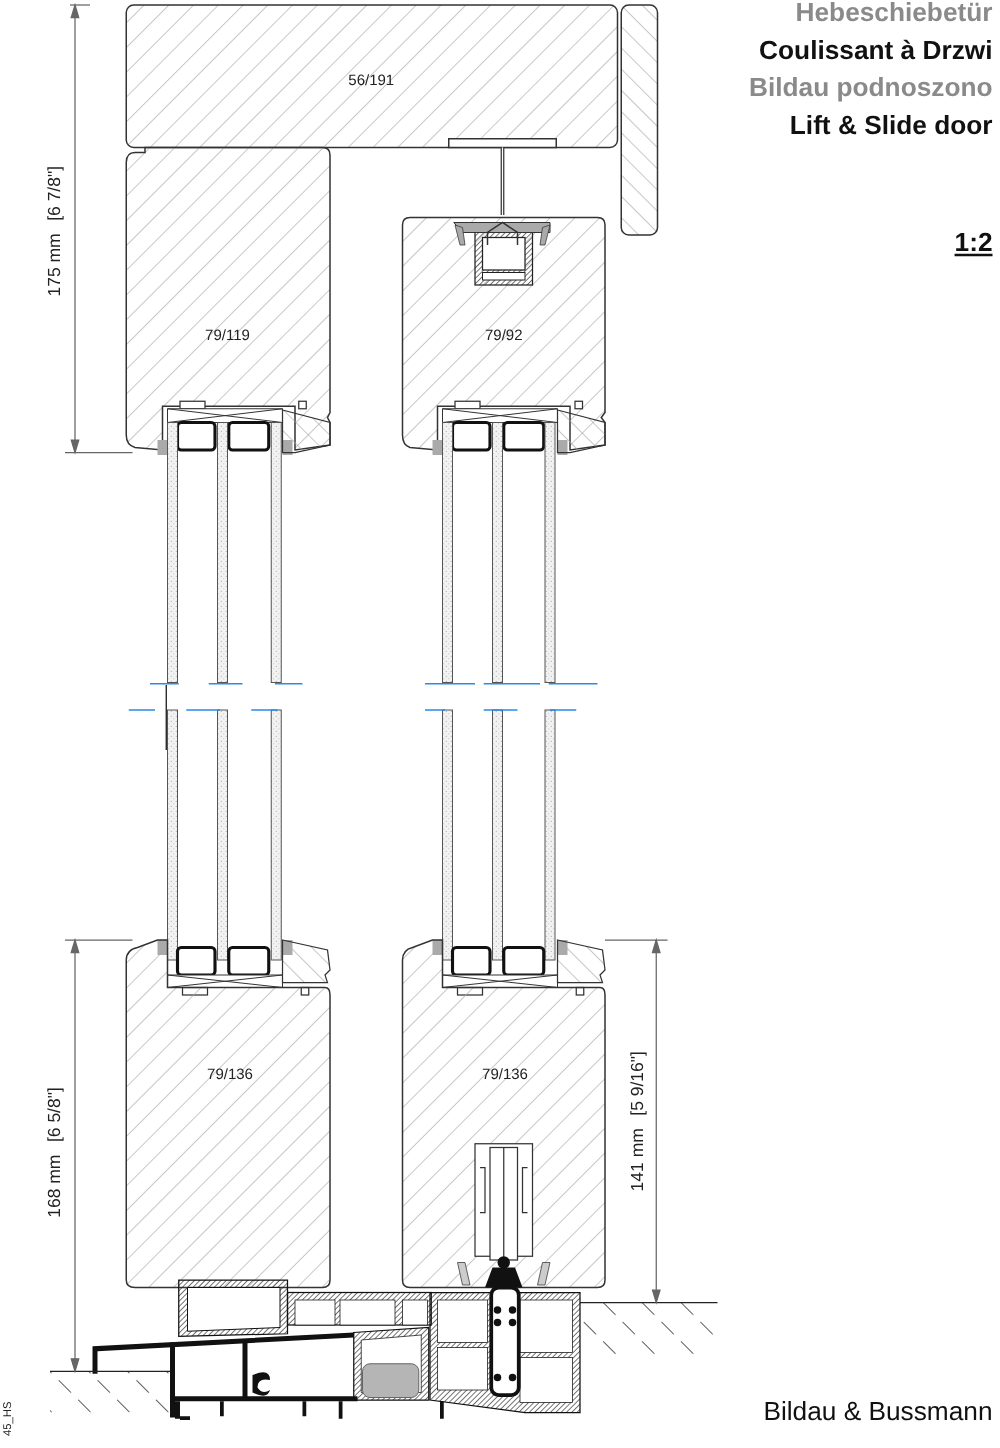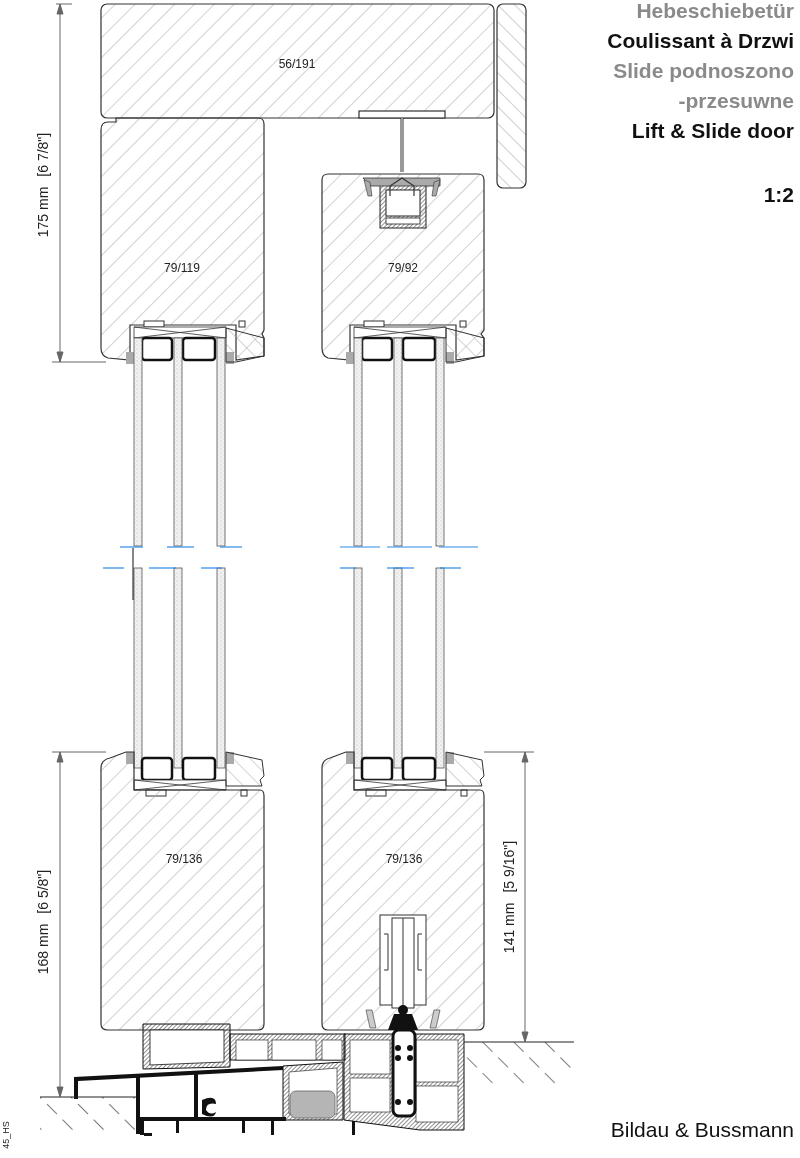--- a/index.html
+++ b/index.html
@@ -2,21 +2,21 @@
 <html><head>
 <meta charset="utf-8">
 <style>
   html, body { margin:0; padding:0; background:#ffffff; }
   body { width:800px; height:1158px; position:relative; overflow:hidden; font-family:"Liberation Sans", sans-serif; }
   #drawing { position:absolute; left:0; top:0; width:800px; height:1158px; }
   .title-block { position:absolute; right:6px; top:-4px; text-align:right; font-weight:bold; font-size:21px; line-height:30px; }
   .title-block .t { display:block; }
   .t.grey { color:#8a8a8a; }
   .t.black { color:#111111; }
-  .scale { position:absolute; right:6px; top:183px; font-weight:bold; font-size:21px; color:#111; }
+  .scale { position:absolute; right:6px; top:183px; font-weight:bold; font-size:21px; color:#111;text-decoration:underline; }
   .company { position:absolute; right:6px; top:1118px; font-weight:normal; font-size:21px; color:#111; }
   .drawing-id { position:absolute; left:-8px; top:1130px; font-size:9px; color:#222; transform:rotate(-90deg); transform-origin:center; }
   .svg-text { font-family:"Liberation Sans", sans-serif; }
 </style>
 </head>
 <body>
 
 <svg id="drawing" viewBox="0 0 800 1158" xmlns="http://www.w3.org/2000/svg">
   <defs>
     <pattern id="wood" patternUnits="userSpaceOnUse" width="14" height="14" patternTransform="rotate(45)">
@@ -241,19 +241,18 @@
   <g>
     <text class="svg-text" transform="translate(514,897) rotate(-90)" font-size="14" text-anchor="middle" fill="#222">
       <tspan>141 mm</tspan><tspan dx="10">[5 9/16"]</tspan>
     </text>
   </g>
 </svg>
 
 <div class="title-block">
   <span class="t grey">Hebeschiebetür</span>
   <span class="t black">Coulissant à Drzwi</span>
-  <span class="t grey">Slide podnoszono</span>
-  <span class="t grey">-przesuwne</span>
+  <span class="t grey">Bildau podnoszono</span>
   <span class="t black">Lift &amp; Slide door</span>
 </div>
 <div class="scale">1:2</div>
 <div class="company">Bildau &amp; Bussmann</div>
 <div class="drawing-id">45_HS</div>
 
 </body></html>

